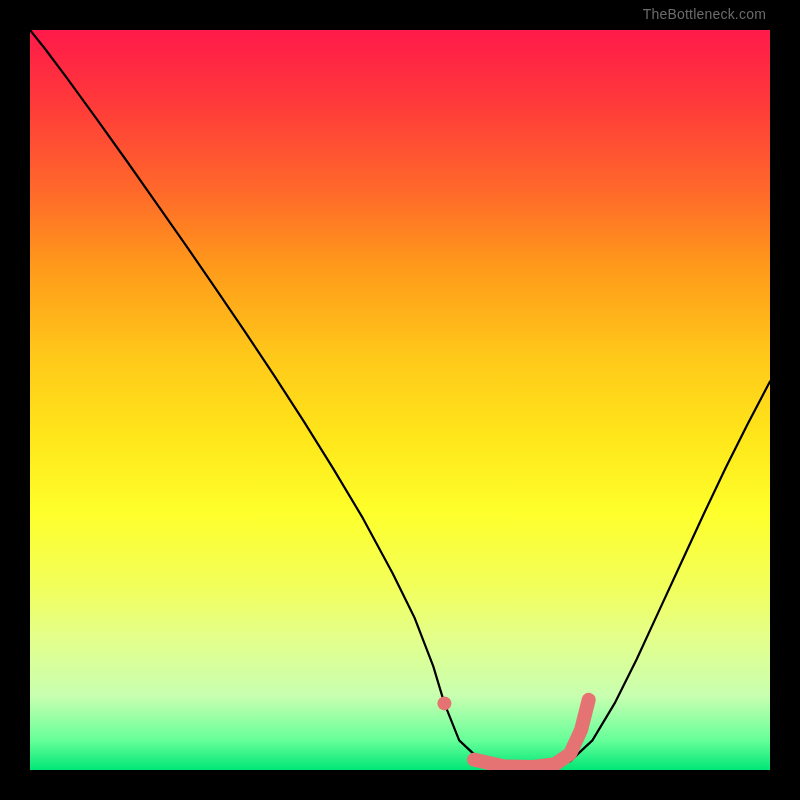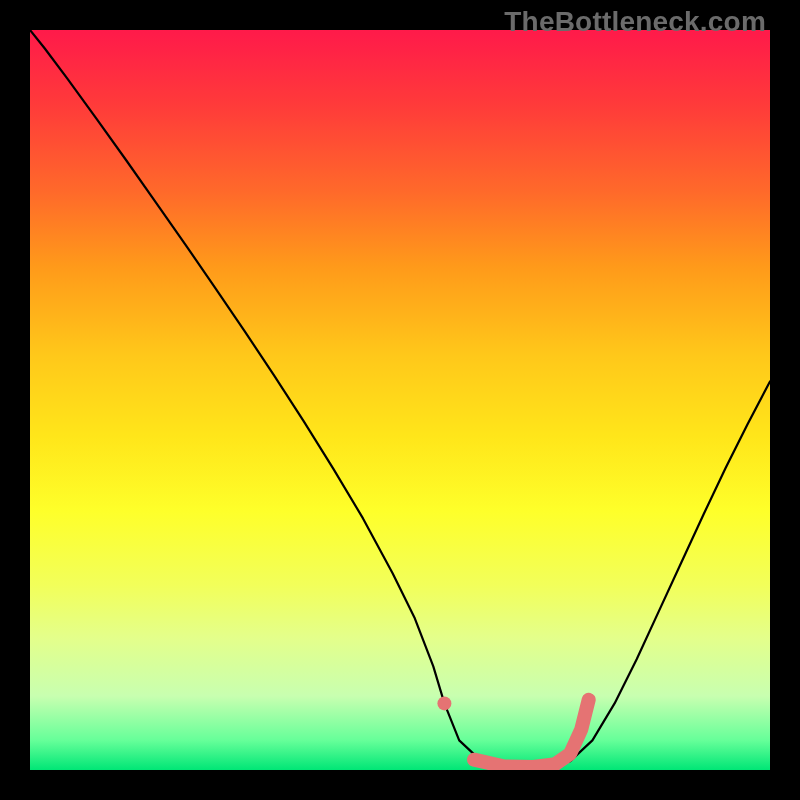--- a/index.html
+++ b/index.html
@@ -28,22 +28,22 @@
       #e4ff8a 82%,
       #c8ffb0 90%,
       #66ff99 96%,
       #00e676 100%);
   }
   .attribution {
     position: absolute;
     top: 6px;
     right: 34px;
     font-family: Arial, Helvetica, sans-serif;
-    font-size: 28px;
-    font-weight: 700;
+    font-size: 14px;
+    font-weight: 400;
     color: #6b6b6b;
     letter-spacing: 0.2px;
   }
   svg.overlay {
     position: absolute;
     top: 30px;
     left: 30px;
     width: 740px;
     height: 740px;
   }

